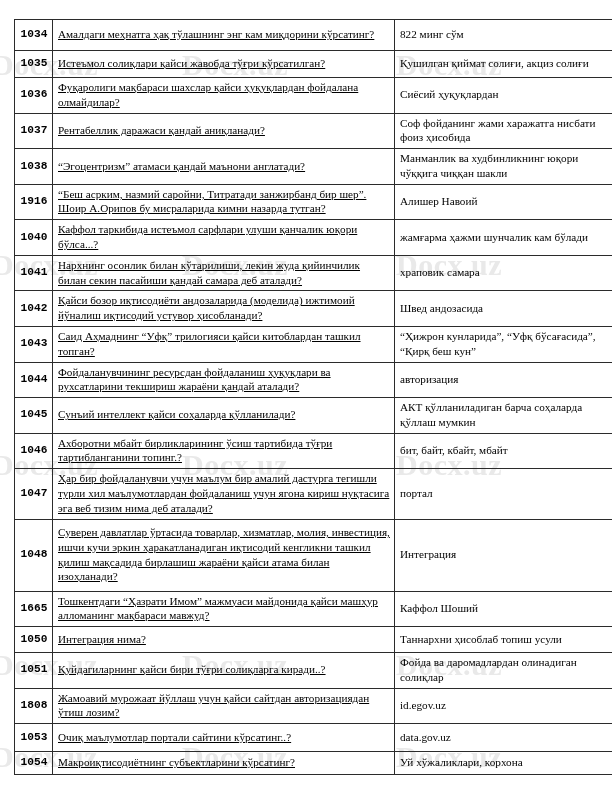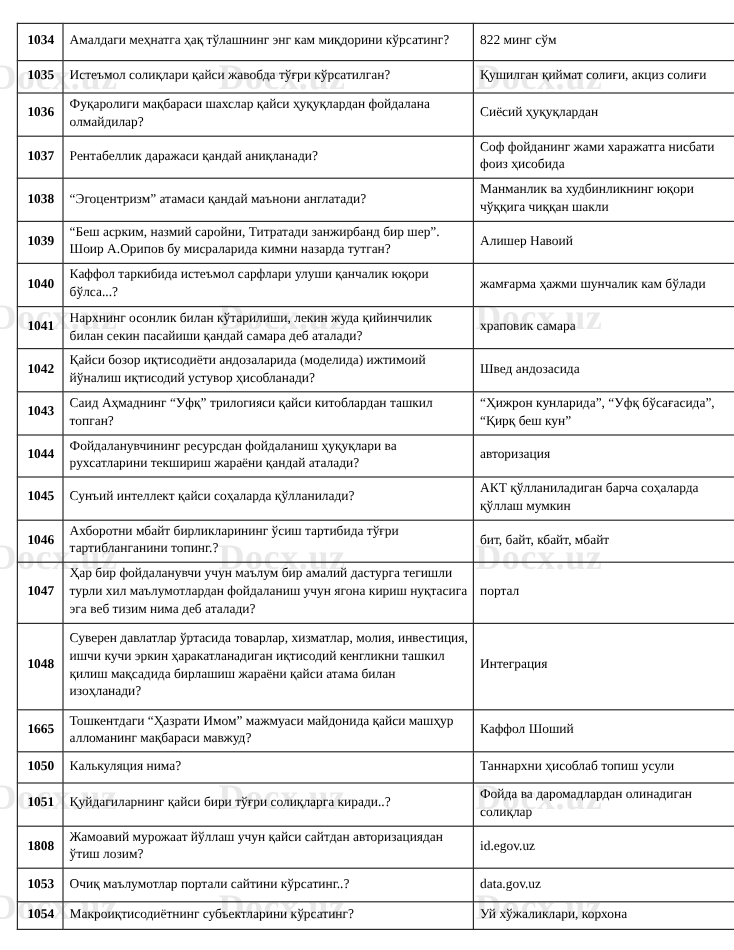--- a/index.html
+++ b/index.html
@@ -54,30 +54,31 @@
     vertical-align: middle;
     padding: 2px 4px 3px 5px;
     font-size: 11.2px;
     line-height: 1.32;
     background: transparent;
   }
   td.col-num {
     width: 28px;
     text-align: center;
     font-weight: 700;
-    font-family: Liberation Serif, serif;
+    font-family: Liberation Mono, monospace;
     font-size: 10.6px;
     padding: 2px 1px;
     word-break: break-all;
     line-height: 1.45;
   }
   td.col-q {
     width: 332px;
     padding-left: 7px;
     padding-right: 5px;
+    text-decoration: underline;
   }
   td.col-a {
     width: 218px;
     padding-left: 6px;
     padding-right: 4px;
   }
 </style>
 </head>
 <body>
 
@@ -121,21 +122,21 @@
           <td class="col-num">1037</td>
           <td class="col-q">Рентабеллик даражаси қандай аниқланади?</td>
           <td class="col-a">Соф фойданинг жами харажатга нисбати фоиз ҳисобида</td>
         </tr>
         <tr style="height: 28px;">
           <td class="col-num">1038</td>
           <td class="col-q">“Эгоцентризм” атамаси қандай маънони англатади?</td>
           <td class="col-a">Манманлик ва худбинликнинг юқори чўққига чиққан шакли</td>
         </tr>
         <tr style="height: 31px;">
-          <td class="col-num">1039</td>
+          <td class="col-num">1916</td>
           <td class="col-q">“Беш асрким, назмий саройни, Титратади занжирбанд бир шер”. Шоир А.Орипов бу мисраларида кимни назарда тутган?</td>
           <td class="col-a">Алишер Навоий</td>
         </tr>
         <tr style="height: 28px;">
           <td class="col-num">1040</td>
           <td class="col-q">Каффол таркибида истеъмол сарфлари улуши қанчалик юқори бўлса...?</td>
           <td class="col-a">жамғарма ҳажми шунчалик кам бўлади</td>
         </tr>
         <tr style="height: 30px;">
           <td class="col-num">1041</td>
@@ -177,21 +178,21 @@
           <td class="col-q">Суверен давлатлар ўртасида товарлар, хизматлар, молия, инвестиция, ишчи кучи эркин ҳаракатланадиган иқтисодий кенгликни ташкил қилиш мақсадида бирлашиш жараёни қайси атама билан изоҳланади?</td>
           <td class="col-a">Интеграция</td>
         </tr>
         <tr style="height: 29px;">
           <td class="col-num">1665</td>
           <td class="col-q">Тошкентдаги “Ҳазрати Имом” мажмуаси майдонида қайси машҳур алломанинг мақбараси мавжуд?</td>
           <td class="col-a">Каффол Шоший</td>
         </tr>
         <tr style="height: 26px;">
           <td class="col-num">1050</td>
-          <td class="col-q">Калькуляция нима?</td>
+          <td class="col-q">Интеграция нима?</td>
           <td class="col-a">Таннархни ҳисоблаб топиш усули</td>
         </tr>
         <tr style="height: 28px;">
           <td class="col-num">1051</td>
           <td class="col-q">Қуйдагиларнинг қайси бири тўғри солиқларга киради..?</td>
           <td class="col-a">Фойда ва даромадлардан олинадиган солиқлар</td>
         </tr>
         <tr style="height: 30px;">
           <td class="col-num">1808</td>
           <td class="col-q">Жамоавий мурожаат йўллаш учун қайси сайтдан авторизациядан ўтиш лозим?</td>

